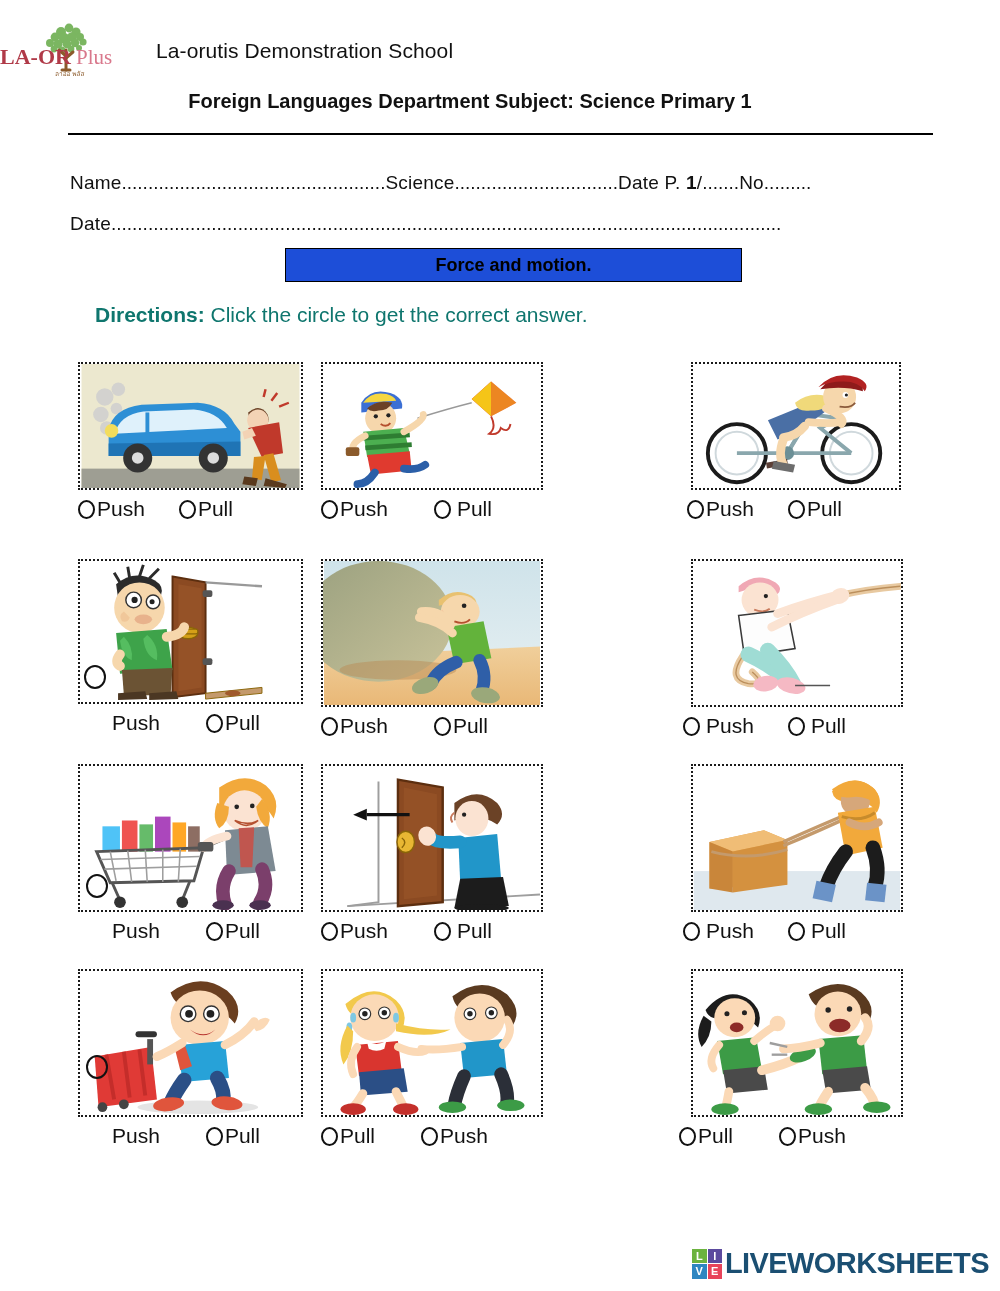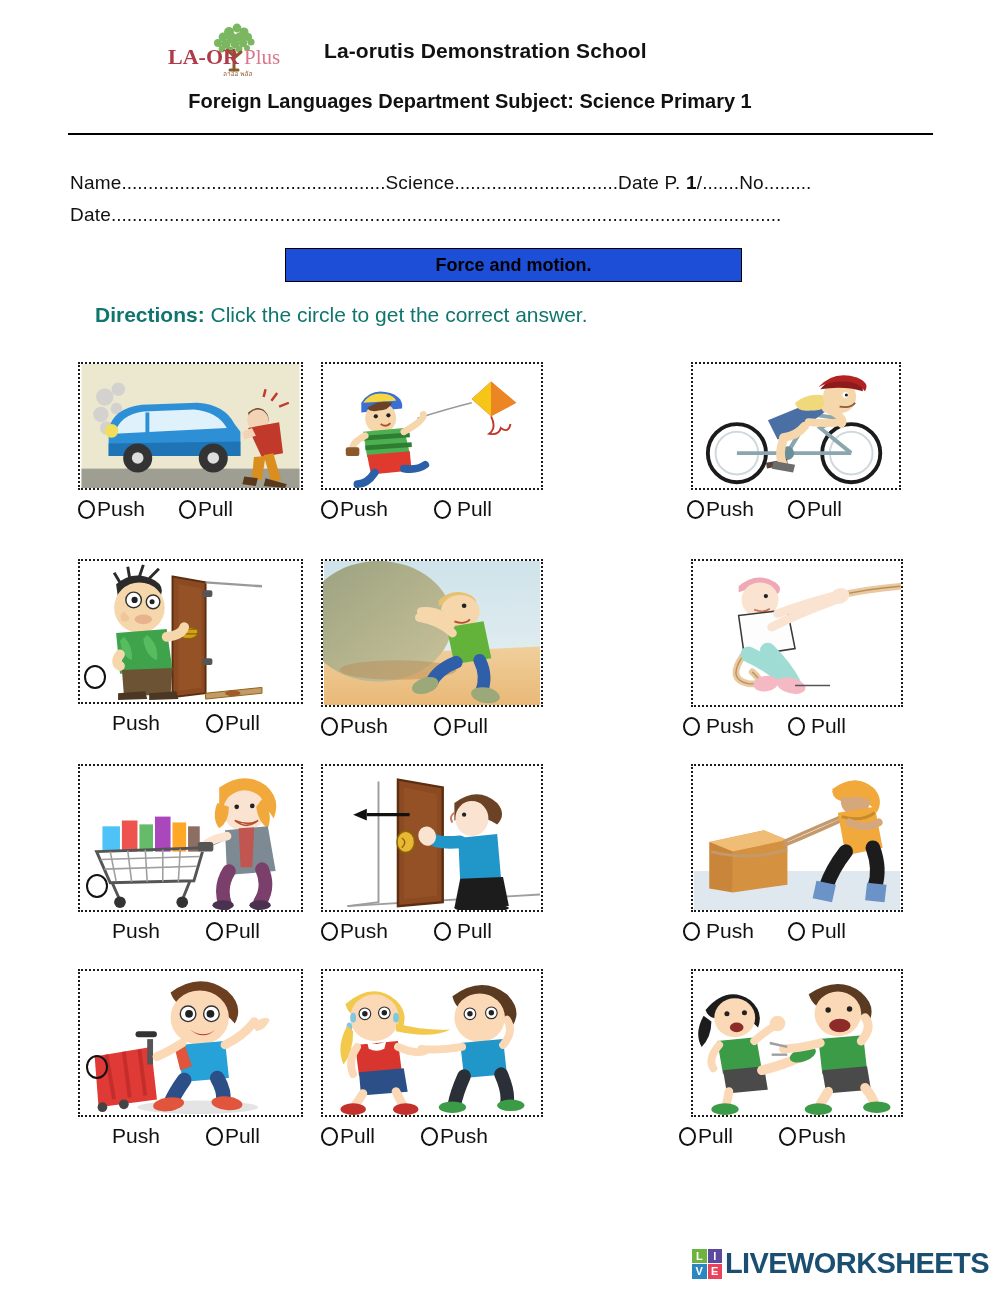--- a/index.html
+++ b/index.html
@@ -9,45 +9,45 @@
     background:#ffffff;
     font-family:"Liberation Sans", sans-serif;
     color:#000;
     position:relative;
     overflow:hidden;
   }
   .page{position:relative;width:1000px;height:1291px;}
 
   
   .header{position:absolute;left:0;top:20px;width:1000px;}
-  .hdr-row{display:flex;align-items:center;justify-content:flex-start;padding-left:168px;}
+  .hdr-row{display:flex;align-items:center;justify-content:flex-start;}
   .logo{width:128px;height:62px;position:relative;flex:0 0 auto;}
   .logo svg{display:block;}
   .school-title{
-    font-size:21px;font-weight:700;color:#111;
+    font-size:21px;font-weight:400;color:#111;
     margin-left:28px;letter-spacing:.1px;white-space:nowrap;
   }
   .dept-line{
     text-align:center;font-size:20px;font-weight:700;color:#111;
     margin-top:8px;padding-right:60px;
   }
   .rule{
     position:absolute;left:68px;top:133px;width:865px;height:0;
     border-top:2px solid #000;
   }
 
   
   .namearea{position:absolute;left:70px;top:168px;width:870px;}
   .nameline{
     font-size:19px;color:#111;white-space:nowrap;letter-spacing:.2px;
     line-height:30px;
   }
   .nameline .b{font-weight:700;}
   .dateline{
-    font-size:19px;color:#111;white-space:nowrap;margin-top:6px;letter-spacing:.2px;
+    font-size:19px;color:#111;white-space:nowrap;margin-top:15px;letter-spacing:.2px;
   }
   .dots{letter-spacing:0px;}
 
   
   .topicbox{
     position:absolute;left:285px;top:248px;width:455px;height:32px;
     border:1.5px solid #000;background:#1d4ed8;
     display:flex;align-items:center;justify-content:center;
   }
   .topicbox span{font-size:18px;font-weight:700;color:#000;}

